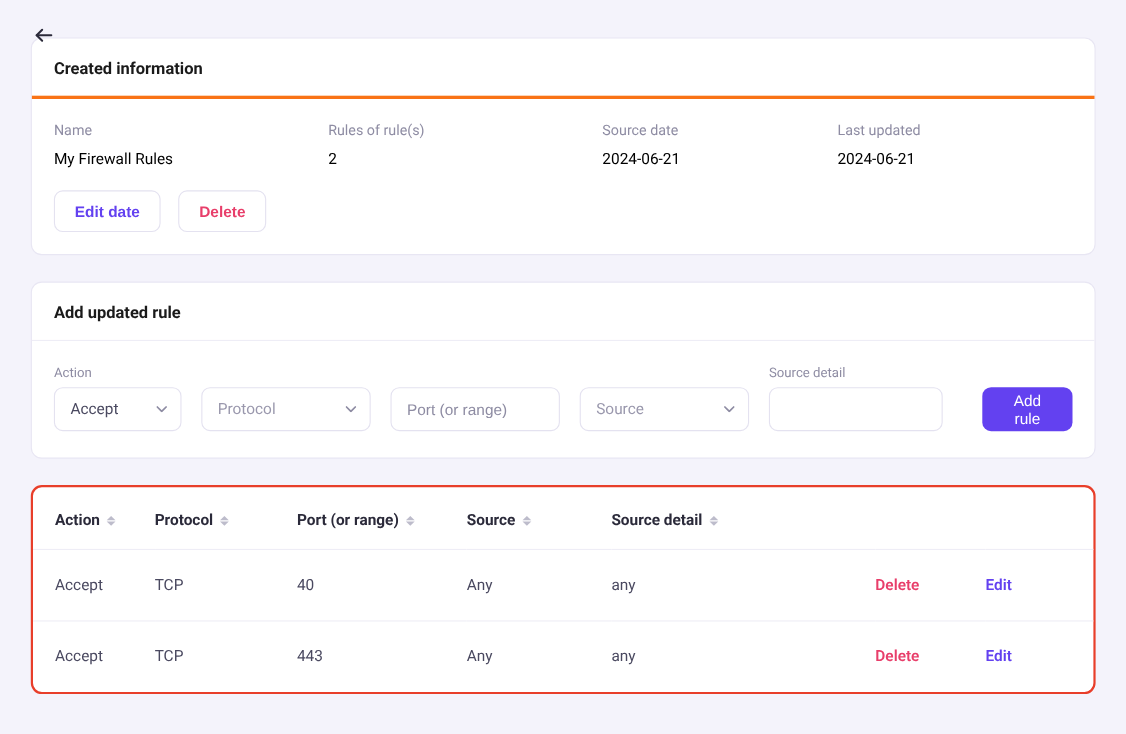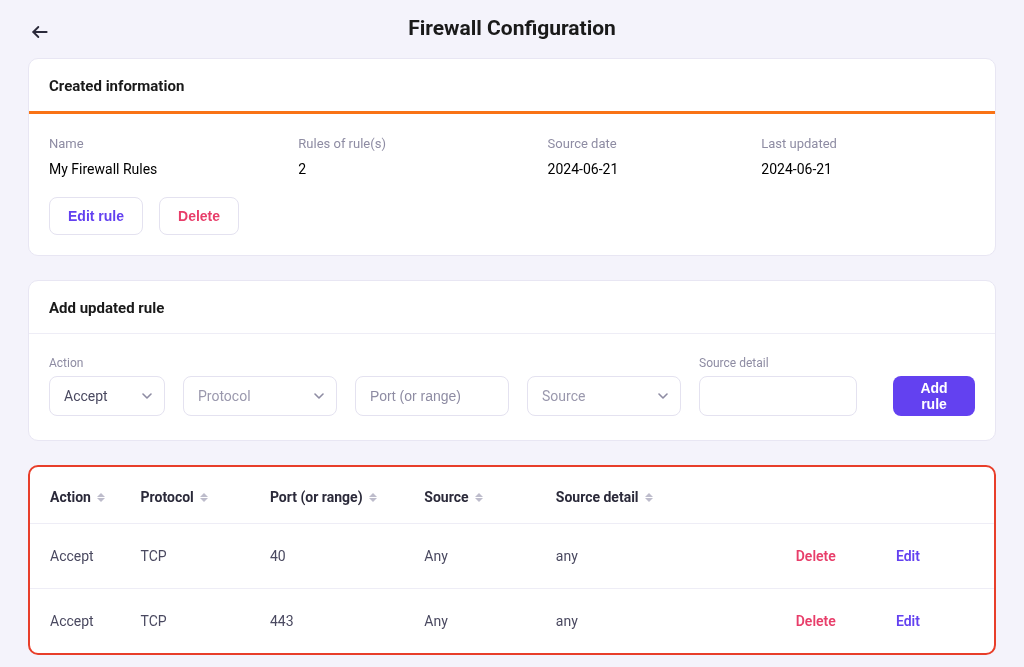--- a/index.html
+++ b/index.html
@@ -155,21 +155,21 @@
     .port-input { width: 154px; }
     .source-detail-input { width: 158px; }
     .btn-add-rule {
       height: 40px;
       background: #6341f0;
       color: #fff;
       border: none;
       border-radius: 8px;
       padding: 0 25px;
       font-size: 14px;
-      font-weight: 700;
+      font-weight: 400;
       cursor: pointer;
     }
     .spacer-flex { flex: 0; }
     .table-card {
       background: #fff;
       border: 2px solid #e83e2a;
       border-radius: 10px;
       margin: 0 28px 0 28px;
     }
     .table {
@@ -238,21 +238,20 @@
 <body>
 
 <div class="container">
   <div class="header">
     <div class="back-arrow">
       <svg viewBox="0 0 24 24" fill="none" stroke="#2b2a3a" stroke-width="2.2" stroke-linecap="round" stroke-linejoin="round">
         <line x1="20" y1="12" x2="4" y2="12"></line>
         <polyline points="10 18 4 12 10 6"></polyline>
       </svg>
     </div>
-    <div class="page-title">Firewall Configuration</div>
   </div>
 
   <div class="card">
     <div class="card-header">Created information</div>
     <div class="card-body">
       <div class="info-grid">
         <div class="info-item">
           <div class="info-label">Name</div>
           <div class="info-value">My Firewall Rules</div>
         </div>
@@ -263,21 +262,21 @@
         <div class="info-item">
           <div class="info-label">Source date</div>
           <div class="info-value">2024-06-21</div>
         </div>
         <div class="info-item">
           <div class="info-label">Last updated</div>
           <div class="info-value">2024-06-21</div>
         </div>
       </div>
       <div class="btn-row">
-        <button class="btn btn-edit-name">Edit rule</button>
+        <button class="btn btn-edit-name">Edit date</button>
         <button class="btn btn-delete">Delete</button>
       </div>
     </div>
   </div>
 
   <div class="card">
     <div class="card-header">Add updated rule</div>
     <div class="add-rule-body">
       <div class="form-group">
         <div class="form-label">Action</div>

